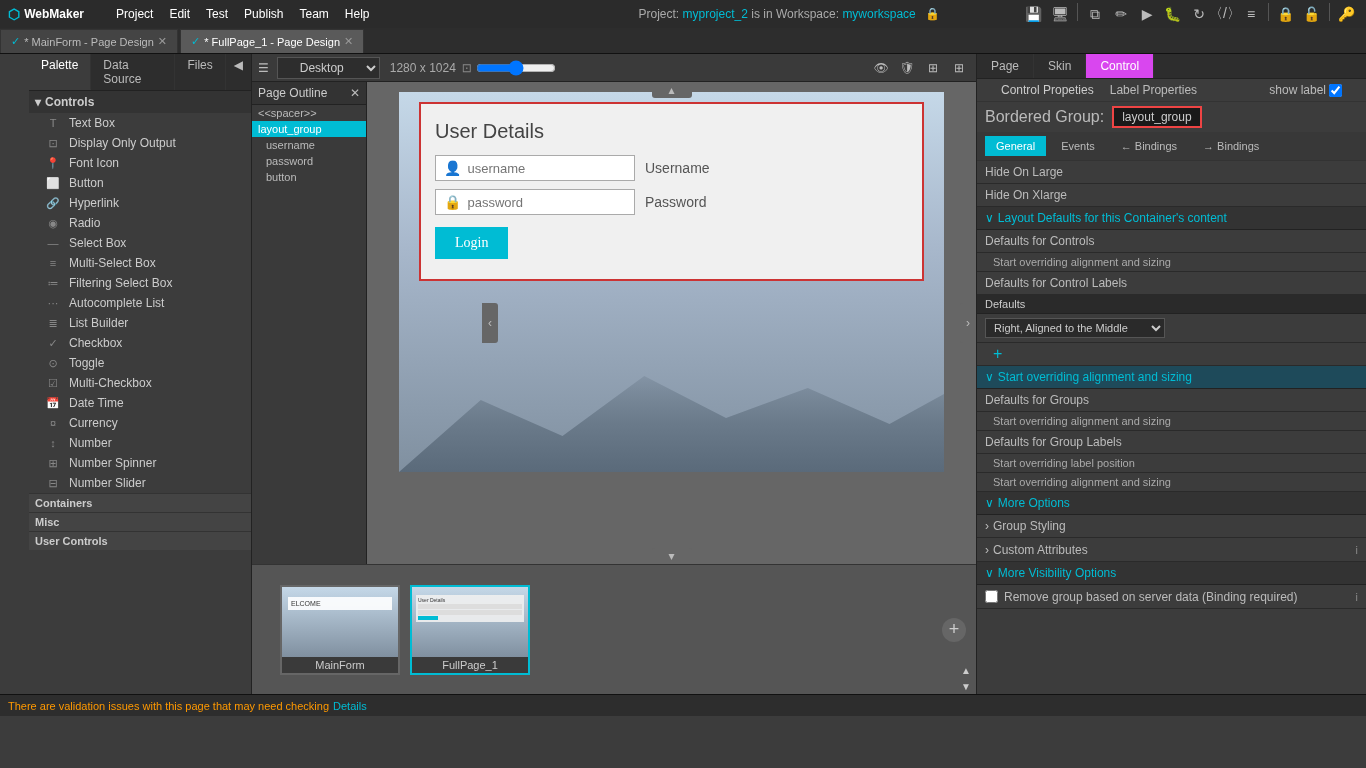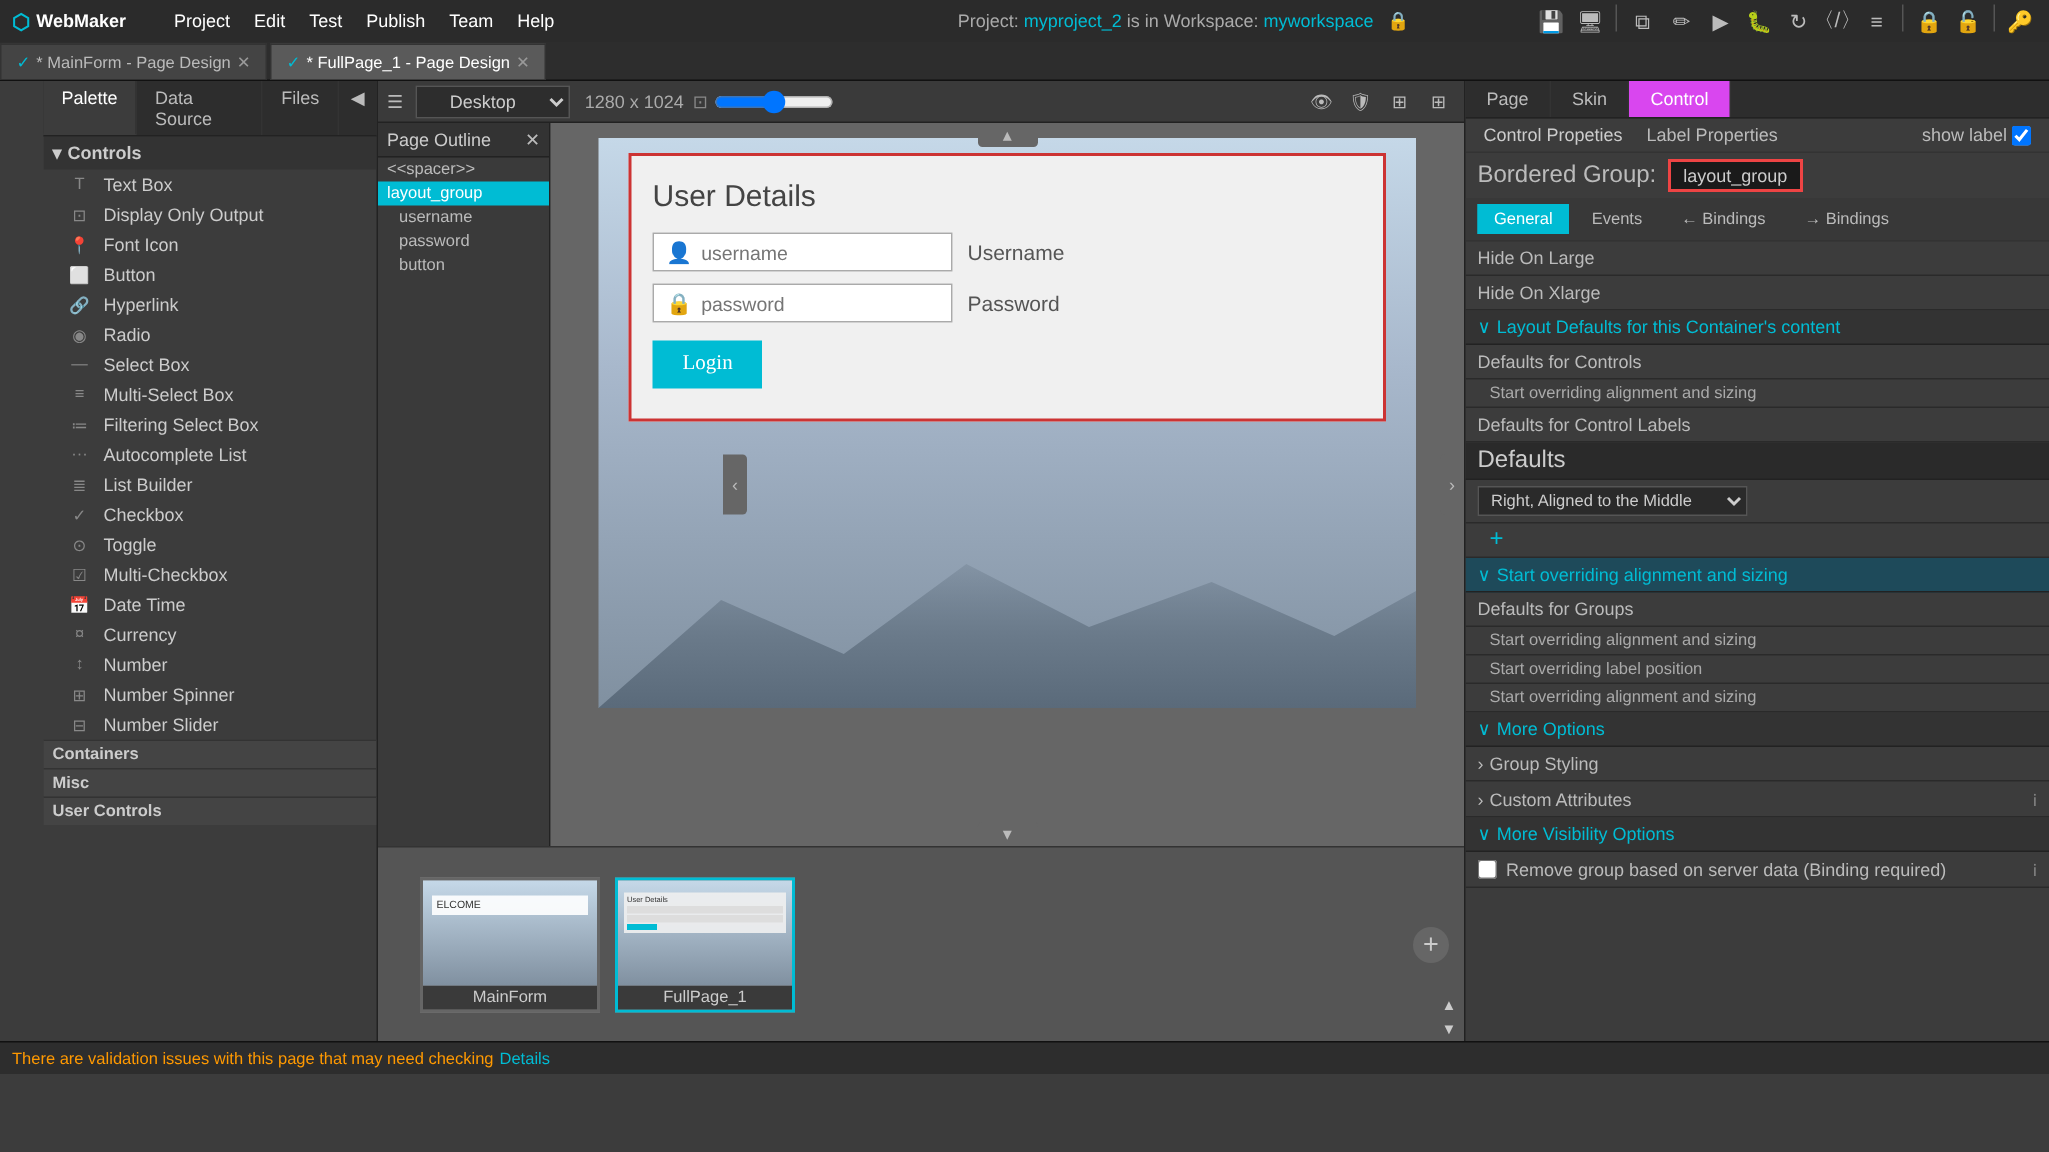--- a/index.html
+++ b/index.html
@@ -79,21 +79,21 @@
     .props-tab { padding: 3px 10px; font-size: 11px; cursor: pointer; border: 1px solid transparent; color: #bbb; }
     .props-tab.active { background: #00bcd4; color: #fff; border-color: #00bcd4; }
 
     .prop-row { padding: 4px 8px; border-bottom: 1px solid #2a2a2a; font-size: 12px; color: #bbb; cursor: pointer; }
     .prop-section { padding: 4px 8px; background: #333; color: #00bcd4; font-size: 12px; cursor: pointer; display: flex; align-items: center; gap: 4px; border-bottom: 1px solid #222; }
     .prop-sub { padding: 3px 16px; font-size: 11px; color: #aaa; border-bottom: 1px solid #2a2a2a; cursor: pointer; }
     .prop-select-row { padding: 4px 8px; border-bottom: 1px solid #2a2a2a; }
     .prop-select { background: #2a2a2a; color: #ccc; border: 1px solid #555; padding: 2px 4px; font-size: 11px; width: 180px; }
     .prop-add-btn { color: #00bcd4; font-size: 16px; padding: 2px 8px; cursor: pointer; }
     .prop-highlight { background: #1e4a5a; }
-    .prop-defaults-row { padding: 3px 8px; font-size: 16px; color: #ccc; background: #2a2a2a; border-bottom: 1px solid #222; }
+    .prop-defaults-row { padding: 3px 8px; font-size: 11px; color: #ccc; background: #2a2a2a; border-bottom: 1px solid #222; }
 
     
     .bottom-bar { height: 130px; background: #555; border-top: 1px solid #333; display: flex; align-items: center; padding: 8px; gap: 10px; position: relative; }
     .thumb { width: 120px; height: 90px; background: #888; border: 2px solid #666; cursor: pointer; display: flex; flex-direction: column; align-items: center; }
     .thumb-canvas { flex: 1; width: 100%; background: linear-gradient(180deg, #c5d8e8 0%, #8090a0 100%); position: relative; overflow: hidden; }
     .thumb-label { background: #3a3a3a; color: #ccc; font-size: 11px; padding: 2px 4px; width: 100%; text-align: center; }
     .thumb-add { width: 24px; height: 24px; background: #666; border-radius: 50%; display: flex; align-items: center; justify-content: center; color: #ccc; font-size: 18px; cursor: pointer; position: absolute; right: 10px; top: 50%; transform: translateY(-50%); }
 
     
     .status-bar { height: 22px; background: #2d2d2d; display: flex; align-items: center; padding: 0 8px; border-top: 1px solid #111; color: #f90; font-size: 11px; }
@@ -358,21 +358,21 @@
   </div>
 
   <div class="right-panel">
 
     <div class="right-tabs">
       <div class="right-tab">Page</div>
       <div class="right-tab">Skin</div>
       <div class="right-tab active">Control</div>
     </div>
 
-    <div style="display:flex;align-items:center;padding:4px 12px;gap:8px;border-bottom:1px solid #333;">
+    <div style="display:flex;align-items:center;padding:4px 24px;gap:8px;border-bottom:1px solid #333;">
       <span style="font-size:12px;color:#ccc;">Control Propeties</span>
       <span style="font-size:12px;color:#bbb;margin-left:8px;">Label Properties</span>
       <label style="display:flex;align-items:center;gap:3px;font-size:12px;color:#bbb;margin-left:auto;">
         <span>show label</span>
         <input type="checkbox" checked="" style="">
       </label>
     </div>
 
     <div class="bordered-group-row">
       <span class="bordered-group-label">Bordered Group:</span>
@@ -409,20 +409,21 @@
         <span class="prop-add-btn">+</span>
       </div>
 
       <div class="prop-section prop-highlight">
         <span>∨</span>
         <span>Start overriding alignment and sizing</span>
       </div>
 
       <div class="prop-row">Defaults for Groups</div>
       <div class="prop-sub">Start overriding alignment and sizing</div>
+      <div class="prop-row">Defaults for Group Labels</div>
       <div class="prop-sub">Start overriding label position</div>
       <div class="prop-sub">Start overriding alignment and sizing</div>
 
       <div class="prop-section">
         <span>∨</span>
         <span>More Options</span>
       </div>
 
       <div class="prop-row" style="display:flex;align-items:center;">
         <span style="margin-right:4px;">›</span>

